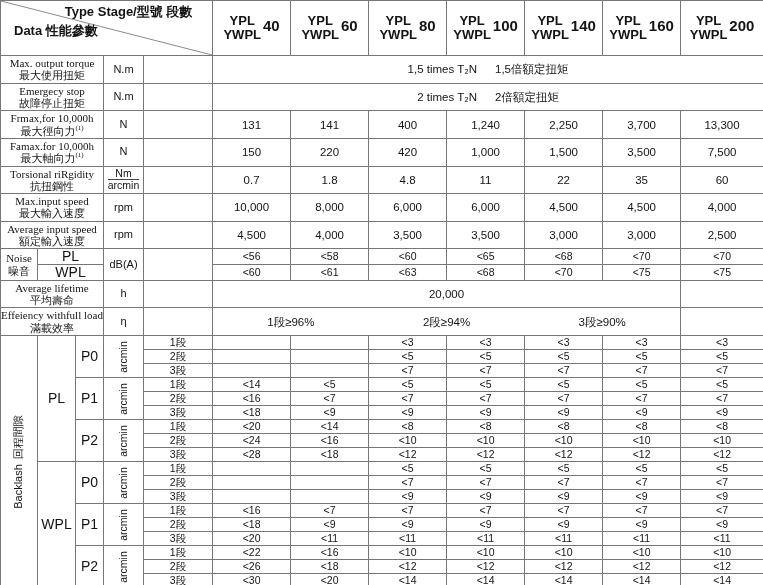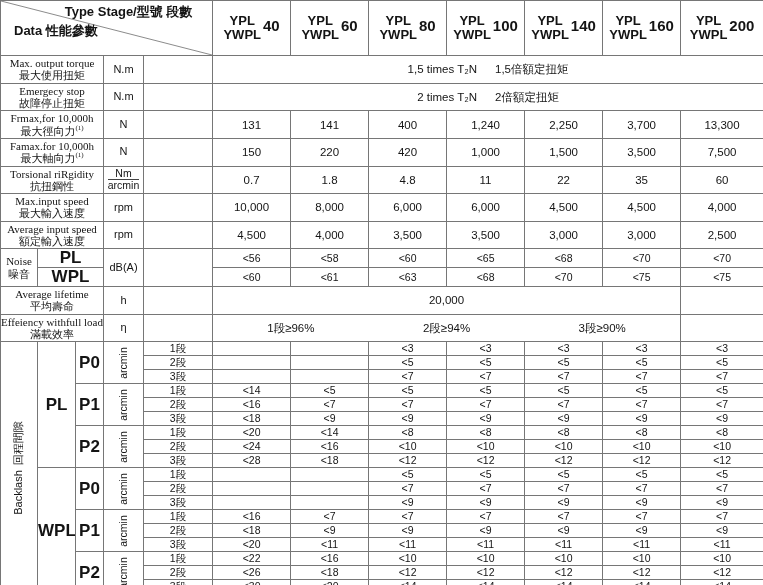--- a/index.html
+++ b/index.html
@@ -19,21 +19,21 @@
   .mwrap{display:flex;justify-content:center;}
   .mnames{font-weight:bold;font-size:13px;line-height:1.08;text-align:center;}
   .msize{font-weight:bold;font-size:15px;margin-left:2px;margin-top:4px;}
   
   .lbl{font-size:11px;line-height:1.12;padding:1px 0;font-family:Liberation Serif, serif;}
   .lbl sup{font-size:7px;}
   .unit{font-size:11px;}
   .frac{display:inline-block;font-size:10.5px;line-height:1.05;}
   .frac .num{display:block;border-bottom:1px solid #444;padding:0 2px;}
   .frac .den{display:block;}
-  .sublbl{font-size:17px;font-weight:bold;}
+  .sublbl{font-size:14px;}
   
   .span-cell span{font-size:11.5px;}
   .span-cell .gap{margin-left:18px;}
   .effwrap{display:flex;justify-content:space-around;align-items:center;font-size:11.5px;}
   
   .val{font-size:11.5px;}
   .small{font-size:10.5px;}
   .bval{font-size:10.5px;}
   .stage{font-size:10.5px;}
   

